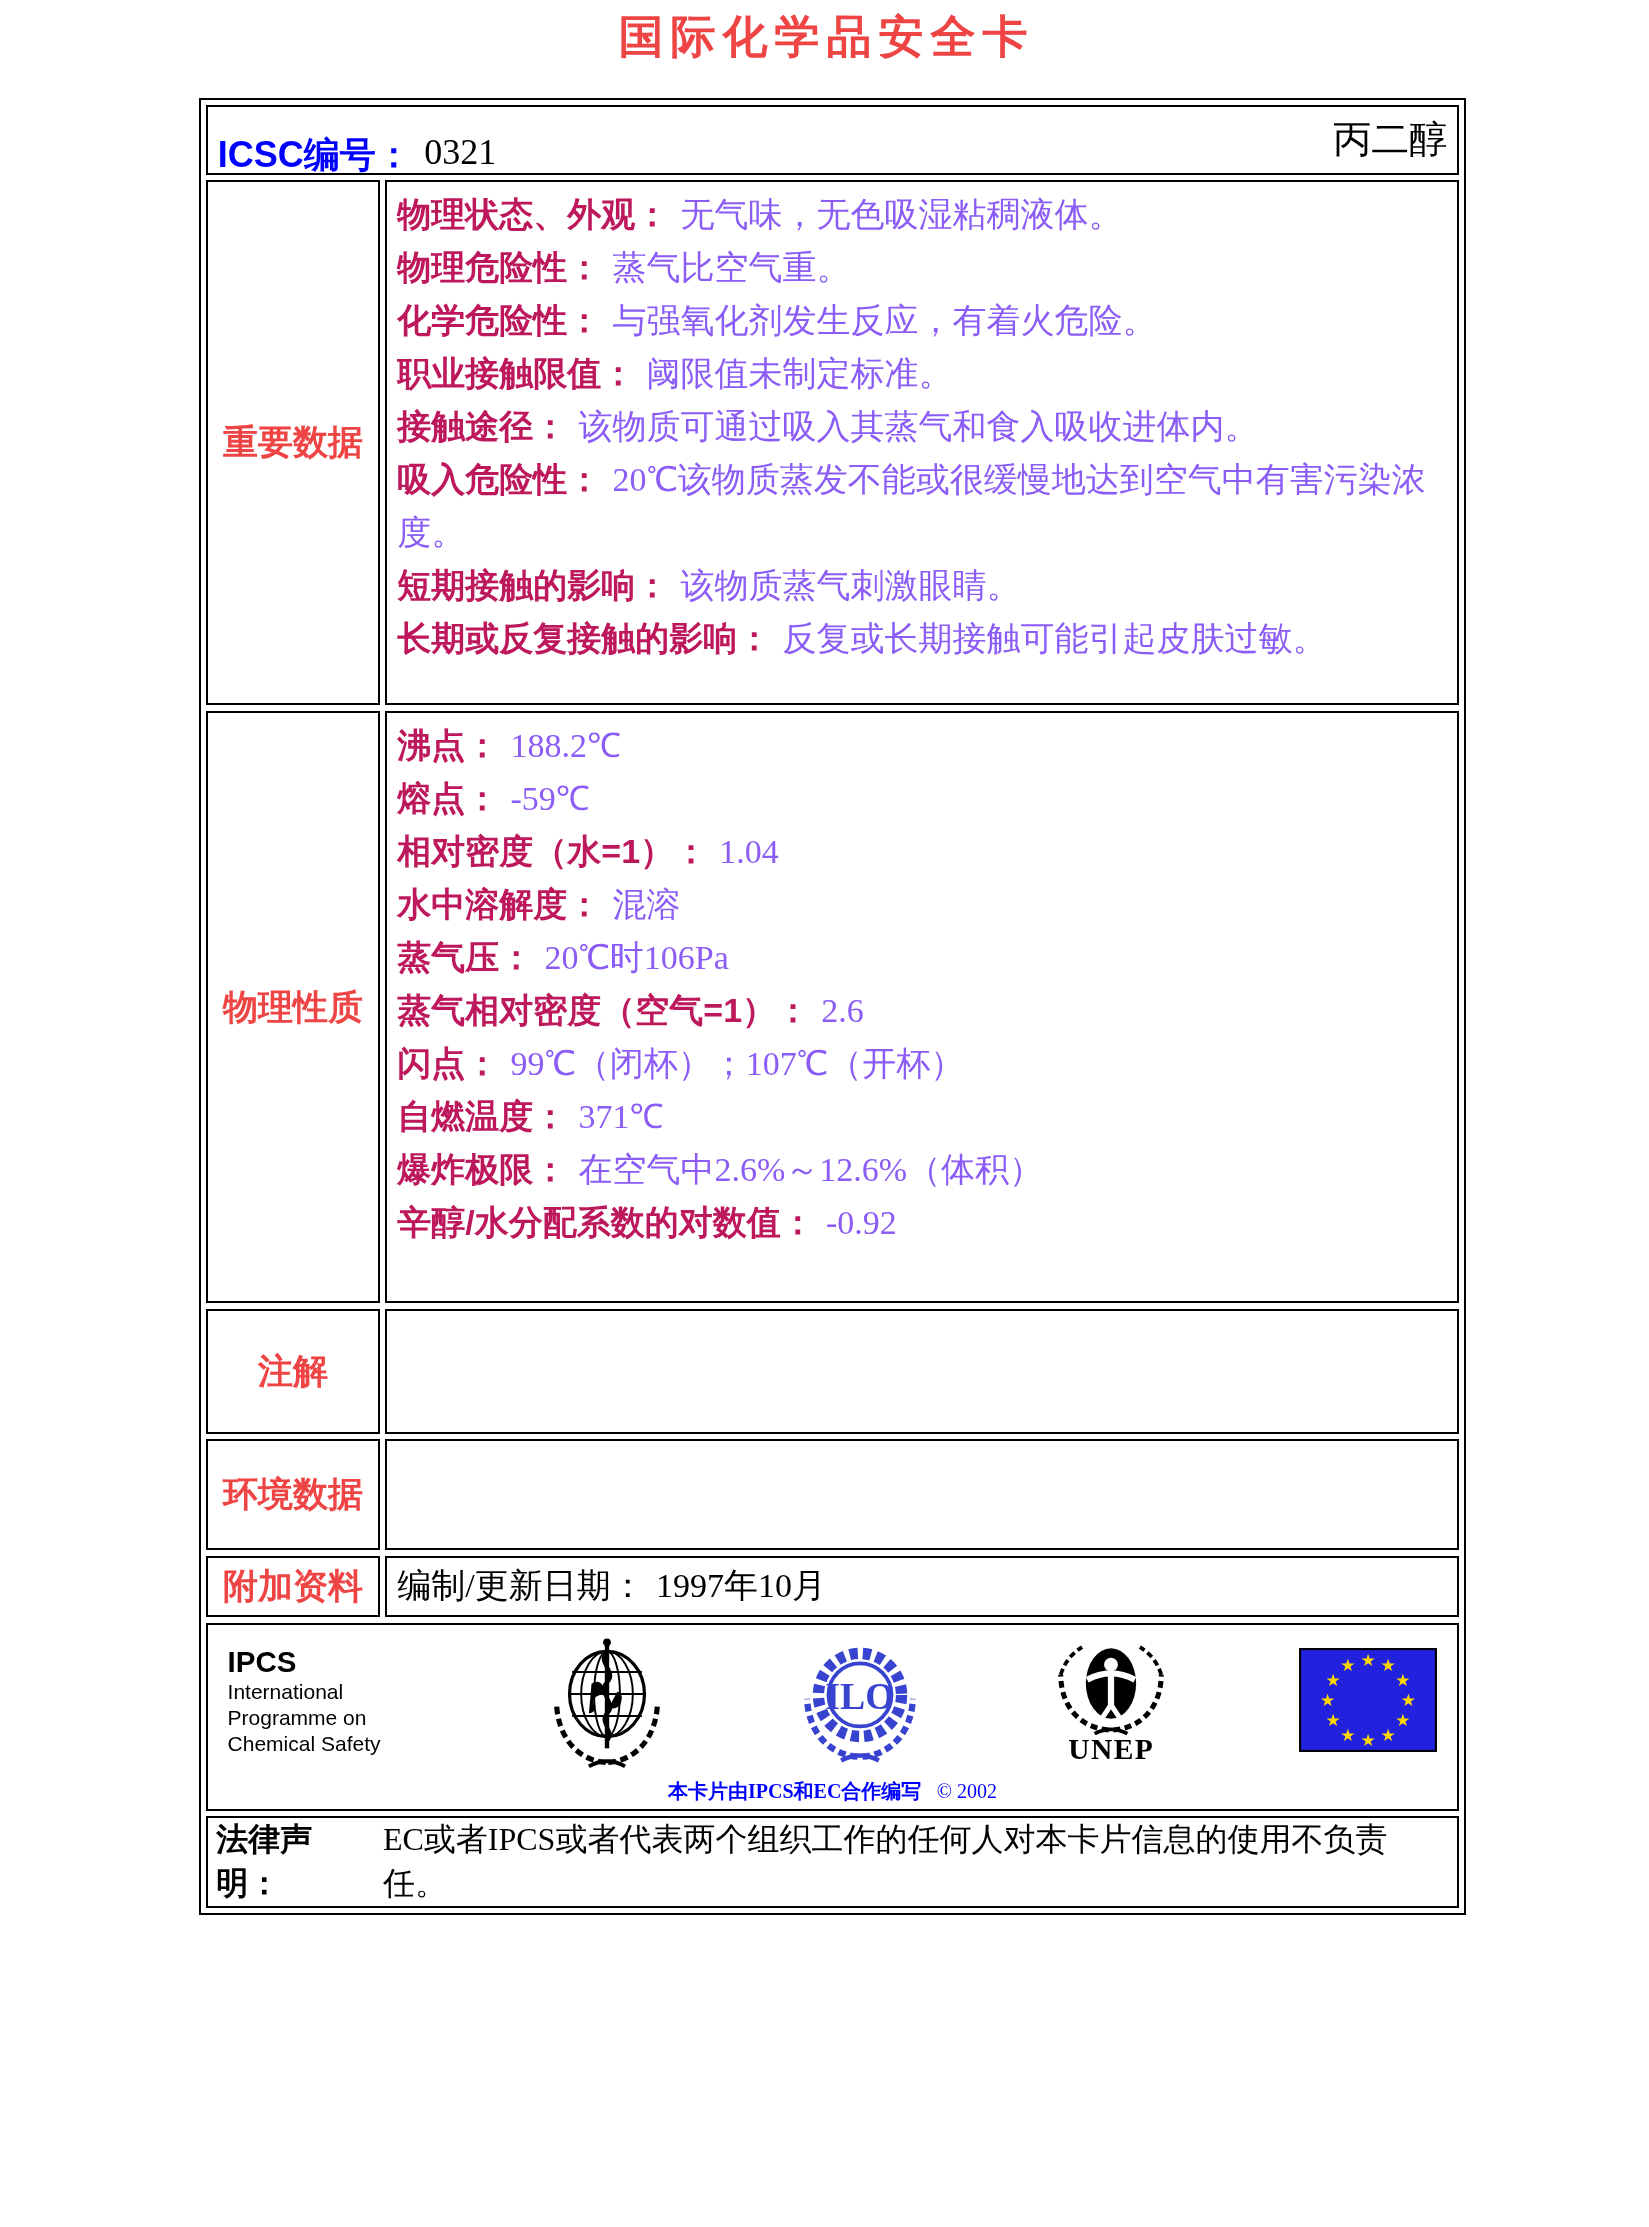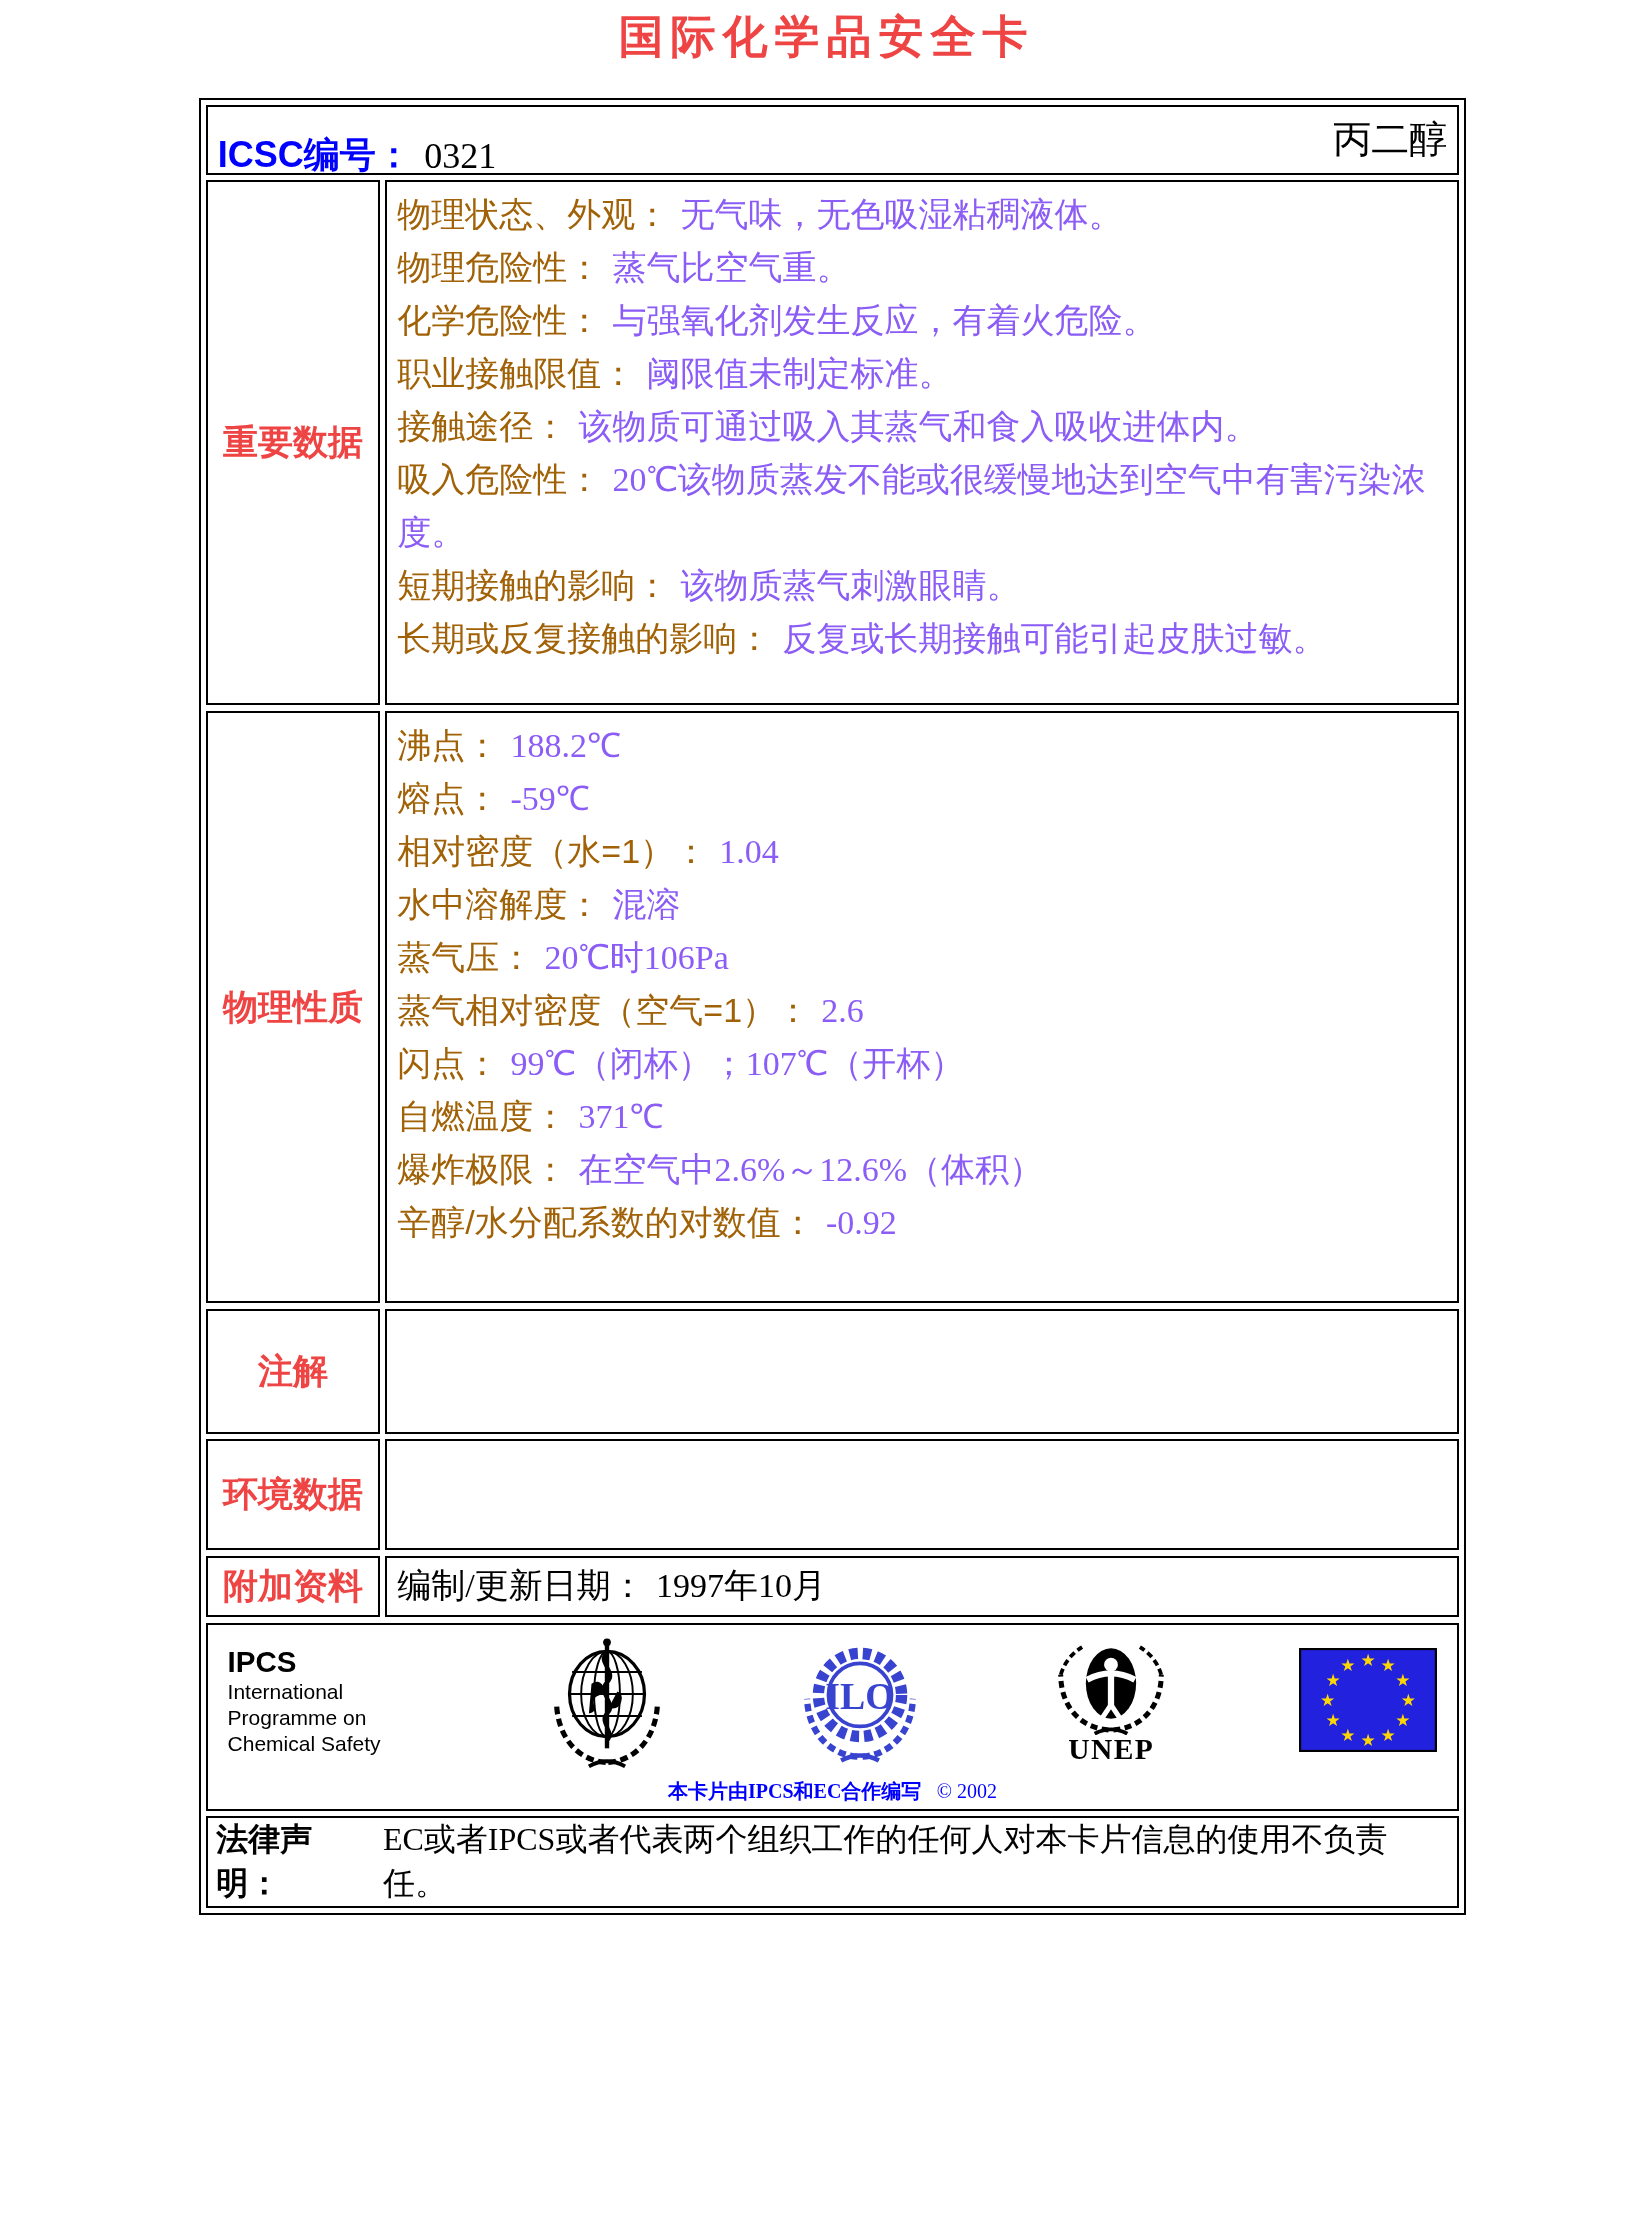--- a/index.html
+++ b/index.html
@@ -34,27 +34,27 @@
     color:#ef4444; font-weight:bold; font-size:35px;
     font-family:"Liberation Sans", sans-serif;
     text-align:center;
   }
   
   .header-box{
     flex:1 1 auto; height:70px;
     display:flex; align-items:center; justify-content:space-between;
     padding:0 9.8px;
   }
-  .header-left{ display:flex; align-items:center;margin-top:32px; }
+  .header-left{ display:flex; align-items:flex-start;margin-top:32px; }
   .icsc-label{ color:#0000FF; font-weight:bold; font-size:36px; }
   .icsc-number{ font-family:"Liberation Serif", serif; font-size:36px; margin-left:12.6px; }
   .chem-name{ font-family:"Liberation Serif", serif; font-size:38px; }
   
   .line{ font-size:34px; line-height:52px; }
-  .lbl{ color:#a16207; font-weight:normal; font-family:"Liberation Sans", sans-serif; }
+  .lbl{ color:#be185d; font-weight:bold; font-family:"Liberation Sans", sans-serif; }
   .val{ color:#8b5cf6; font-family:"Liberation Serif", serif; margin-left:11.2px; }
   .important-content{ min-height:525px; }
   .physical-content{ min-height:592px; }
   .env-content{ min-height:111px; }
   .notes-content{ min-height:125px; }
   .additional-content{ min-height:52px; display:flex; align-items:center; }
   .additional-line{ font-size:34px; font-family:"Liberation Serif", serif; }
   .additional-line .ad-lbl{ font-family:"Liberation Serif", serif; color:#000000; }
   .additional-line .ad-val{ margin-left:11.2px; }
   

